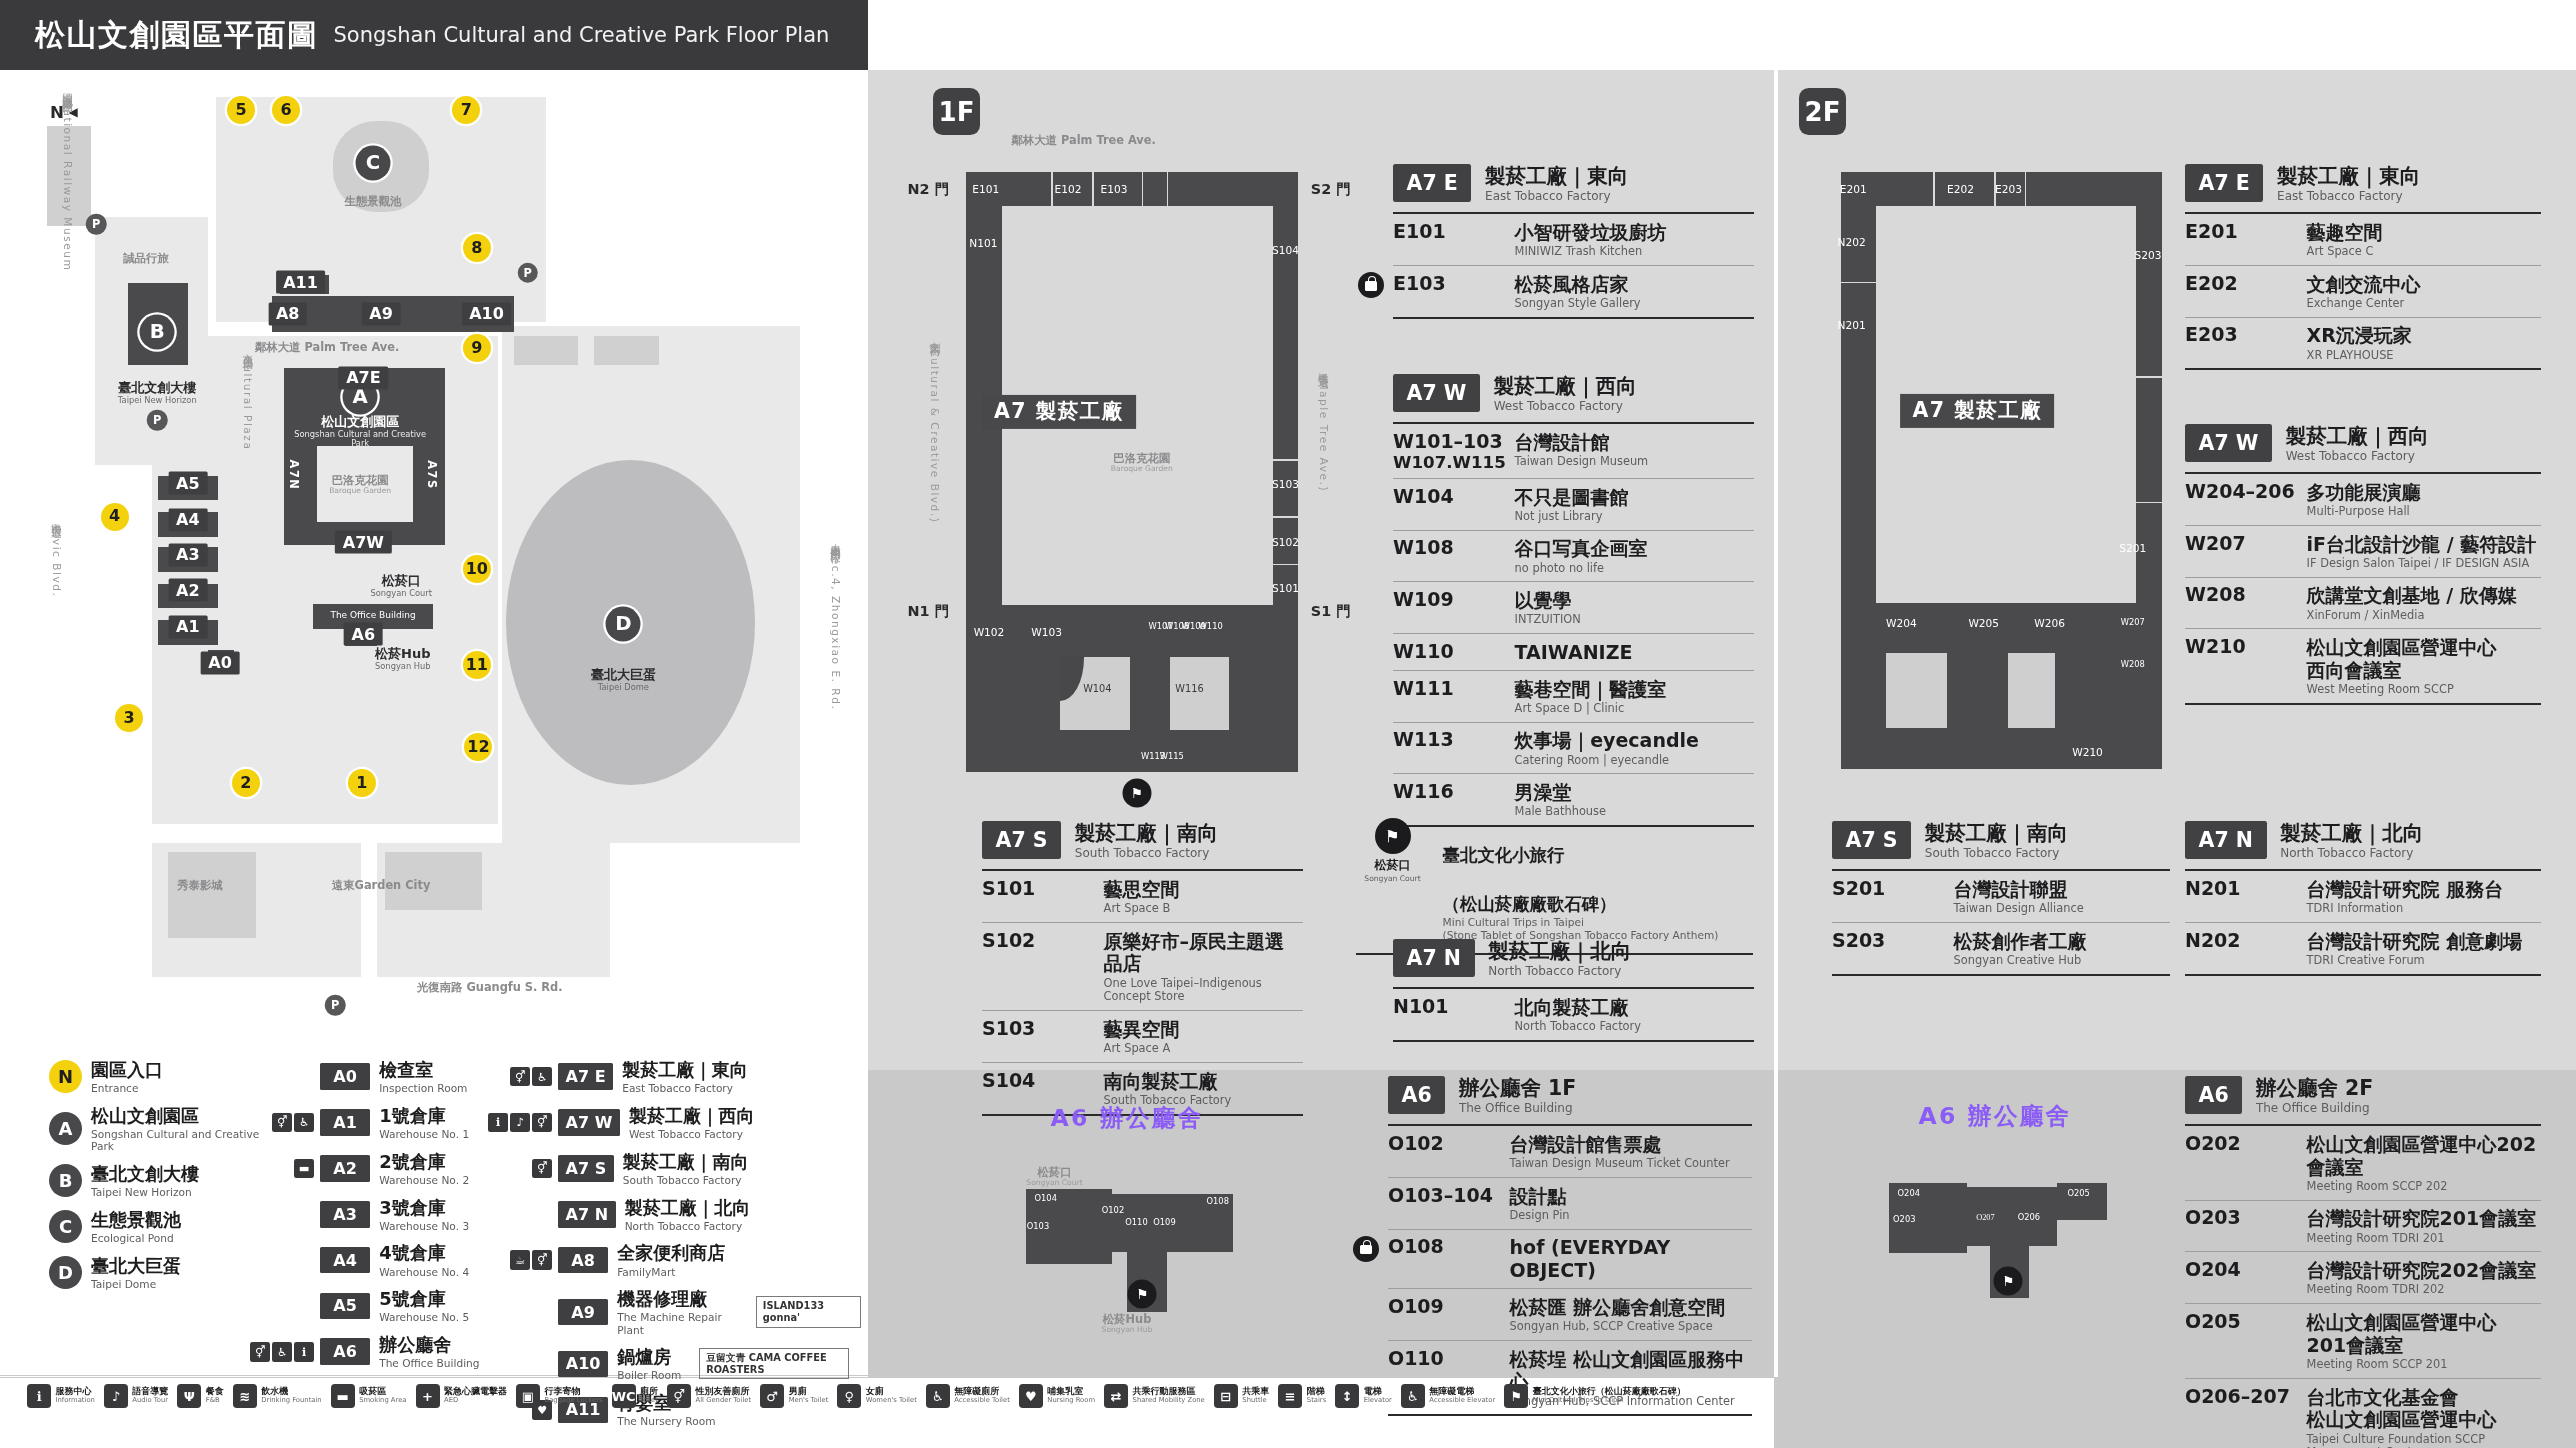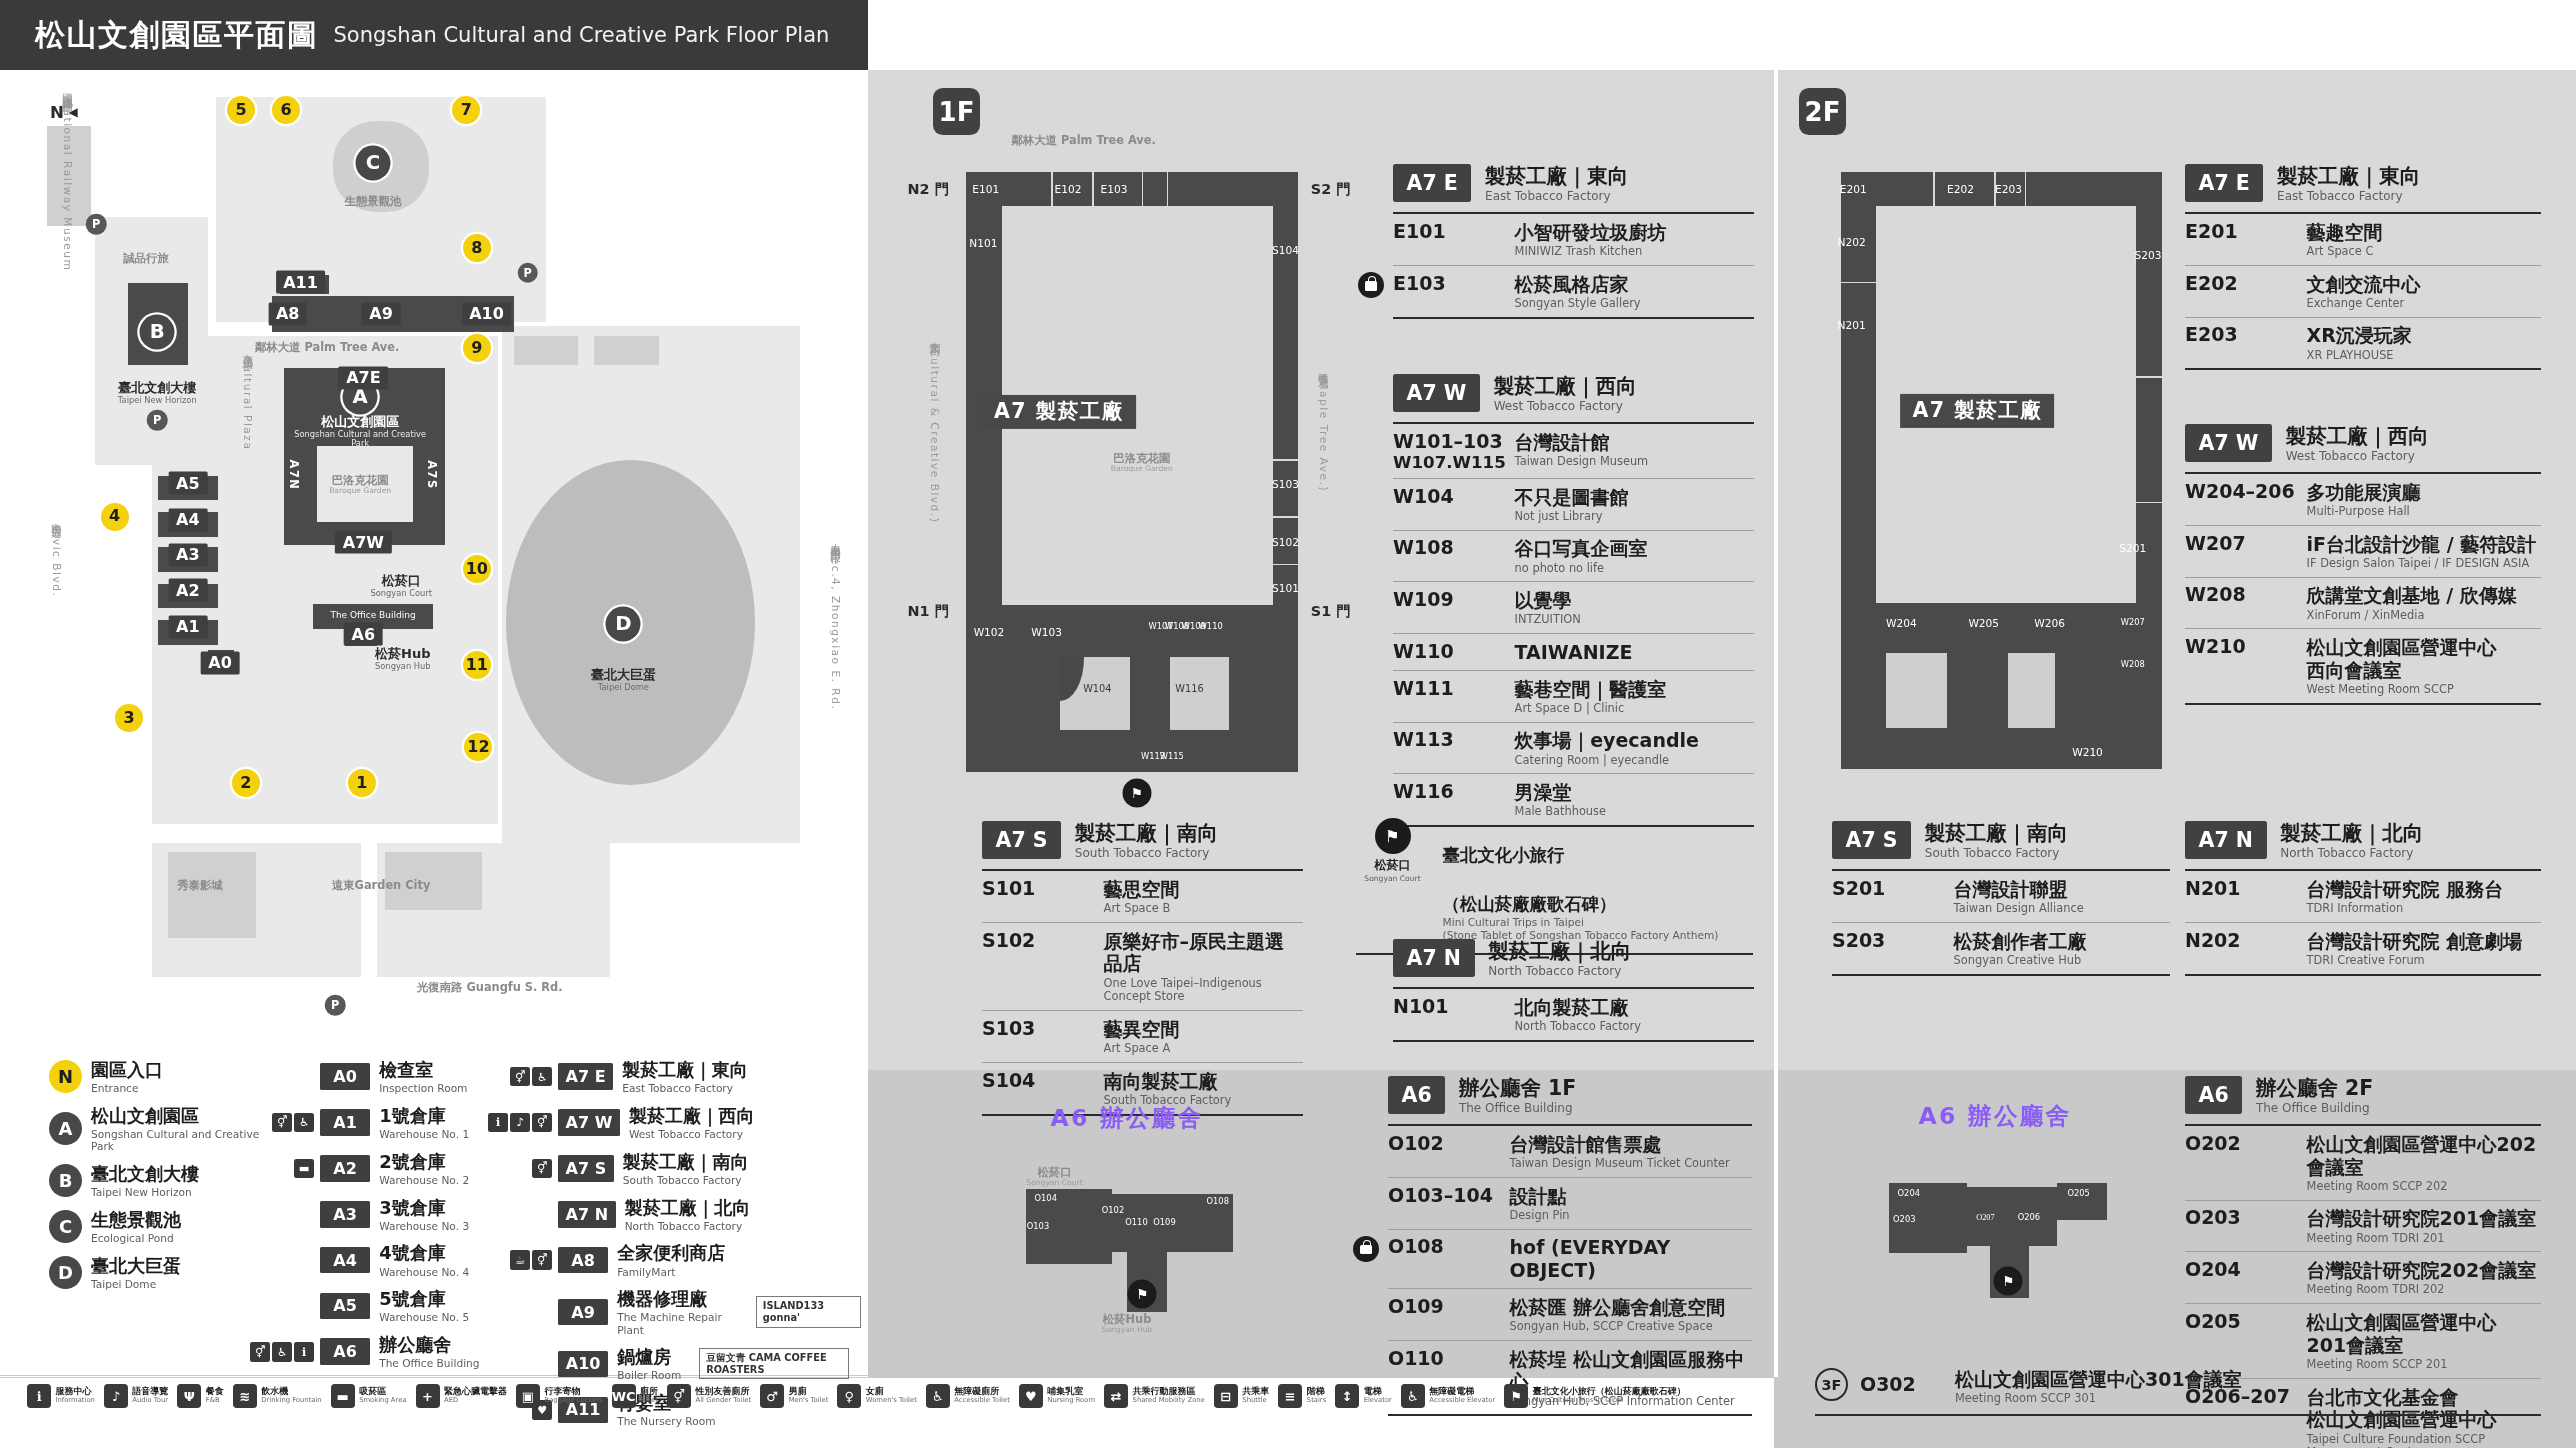--- a/index.html
+++ b/index.html
@@ -1314,28 +1314,20 @@
           </span>
           <span class="txt">
             <span class="zh">台北市文化基金會</span>
             <span class="zh">松山文創園區營運中心</span>
             <span class="en">Taipei Culture Foundation SCCP Management Center</span>
           </span>
         </div>
       </div>
   </div>
 
-  <div class="row3f" style="left:1815px;top:1368px;width:726px;">
-    <span class="pre-circle">3F</span>
-    <span class="code3f">O302</span>
-    <span class="txt txt-col">
-      <span class="zh">松山文創園區營運中心301會議室</span>
-      <span class="en">Meeting Room SCCP 301</span>
-    </span>
-  </div>
 
   <div class="facbar">
 
       <div class="fac">
         <span class="fac-ic">ℹ</span>
         <span class="ftx">
           <span class="fzh">服務中心</span>
           <span class="fen">Information</span>
         </span>
       </div>

